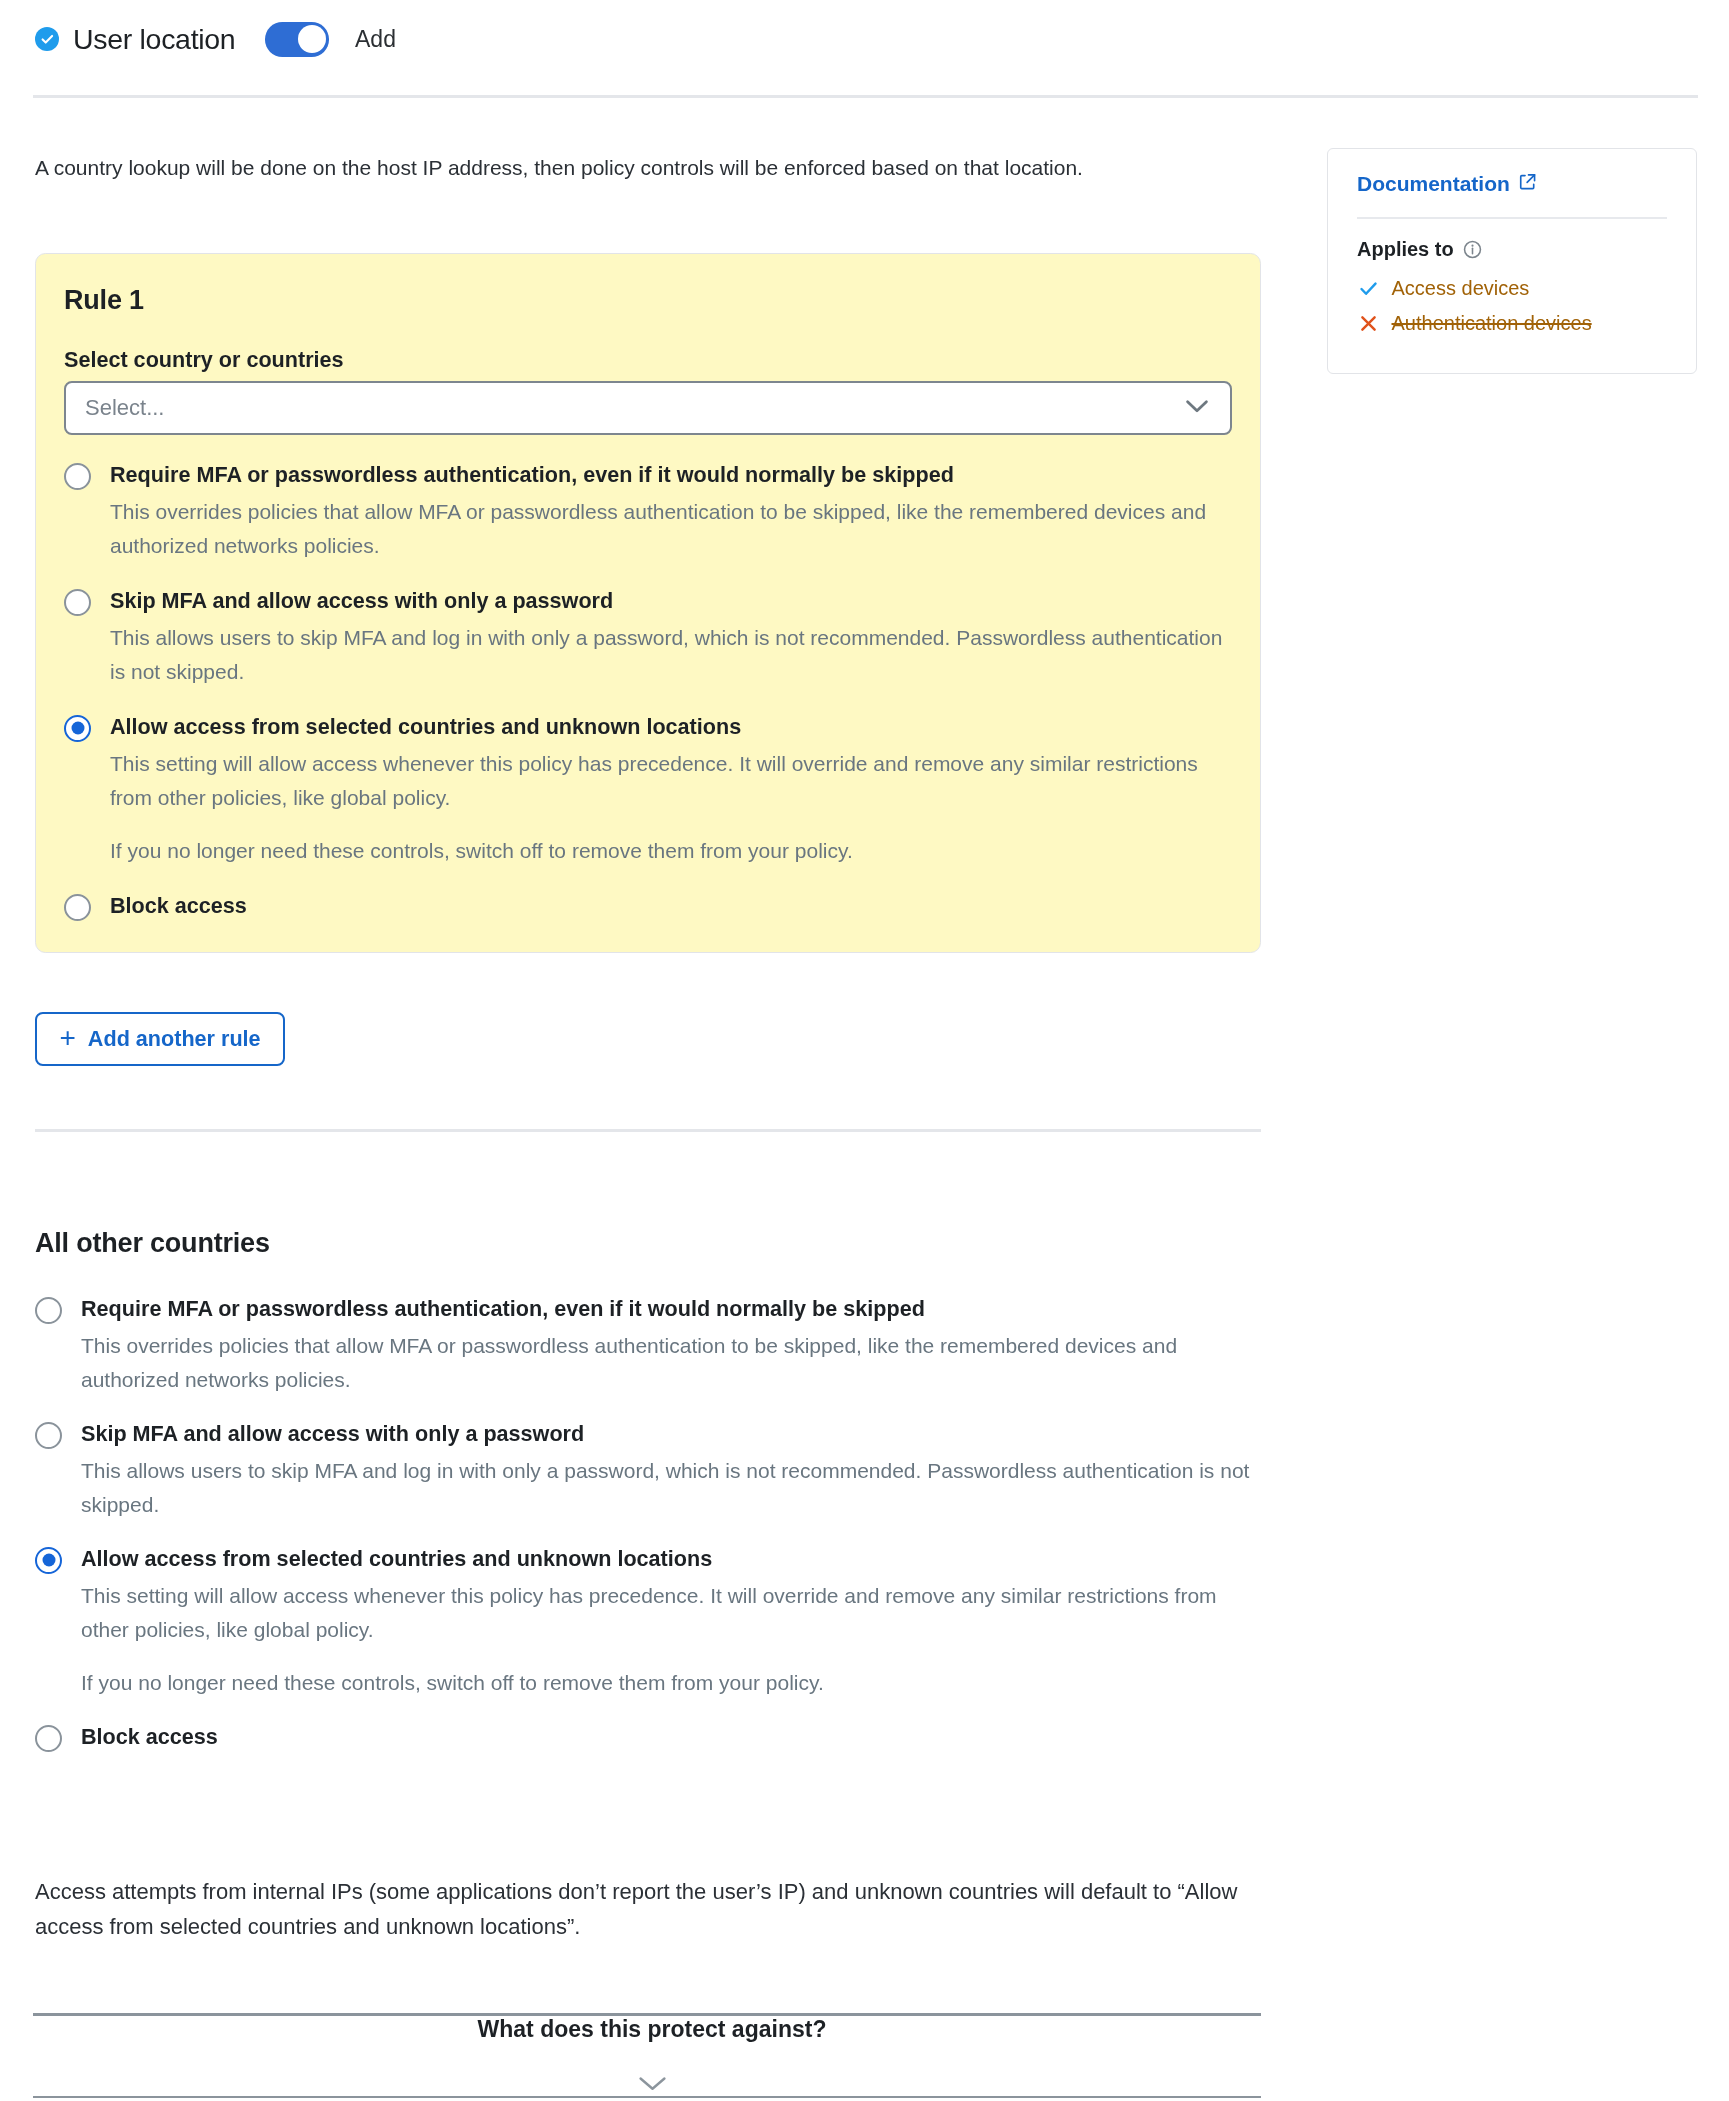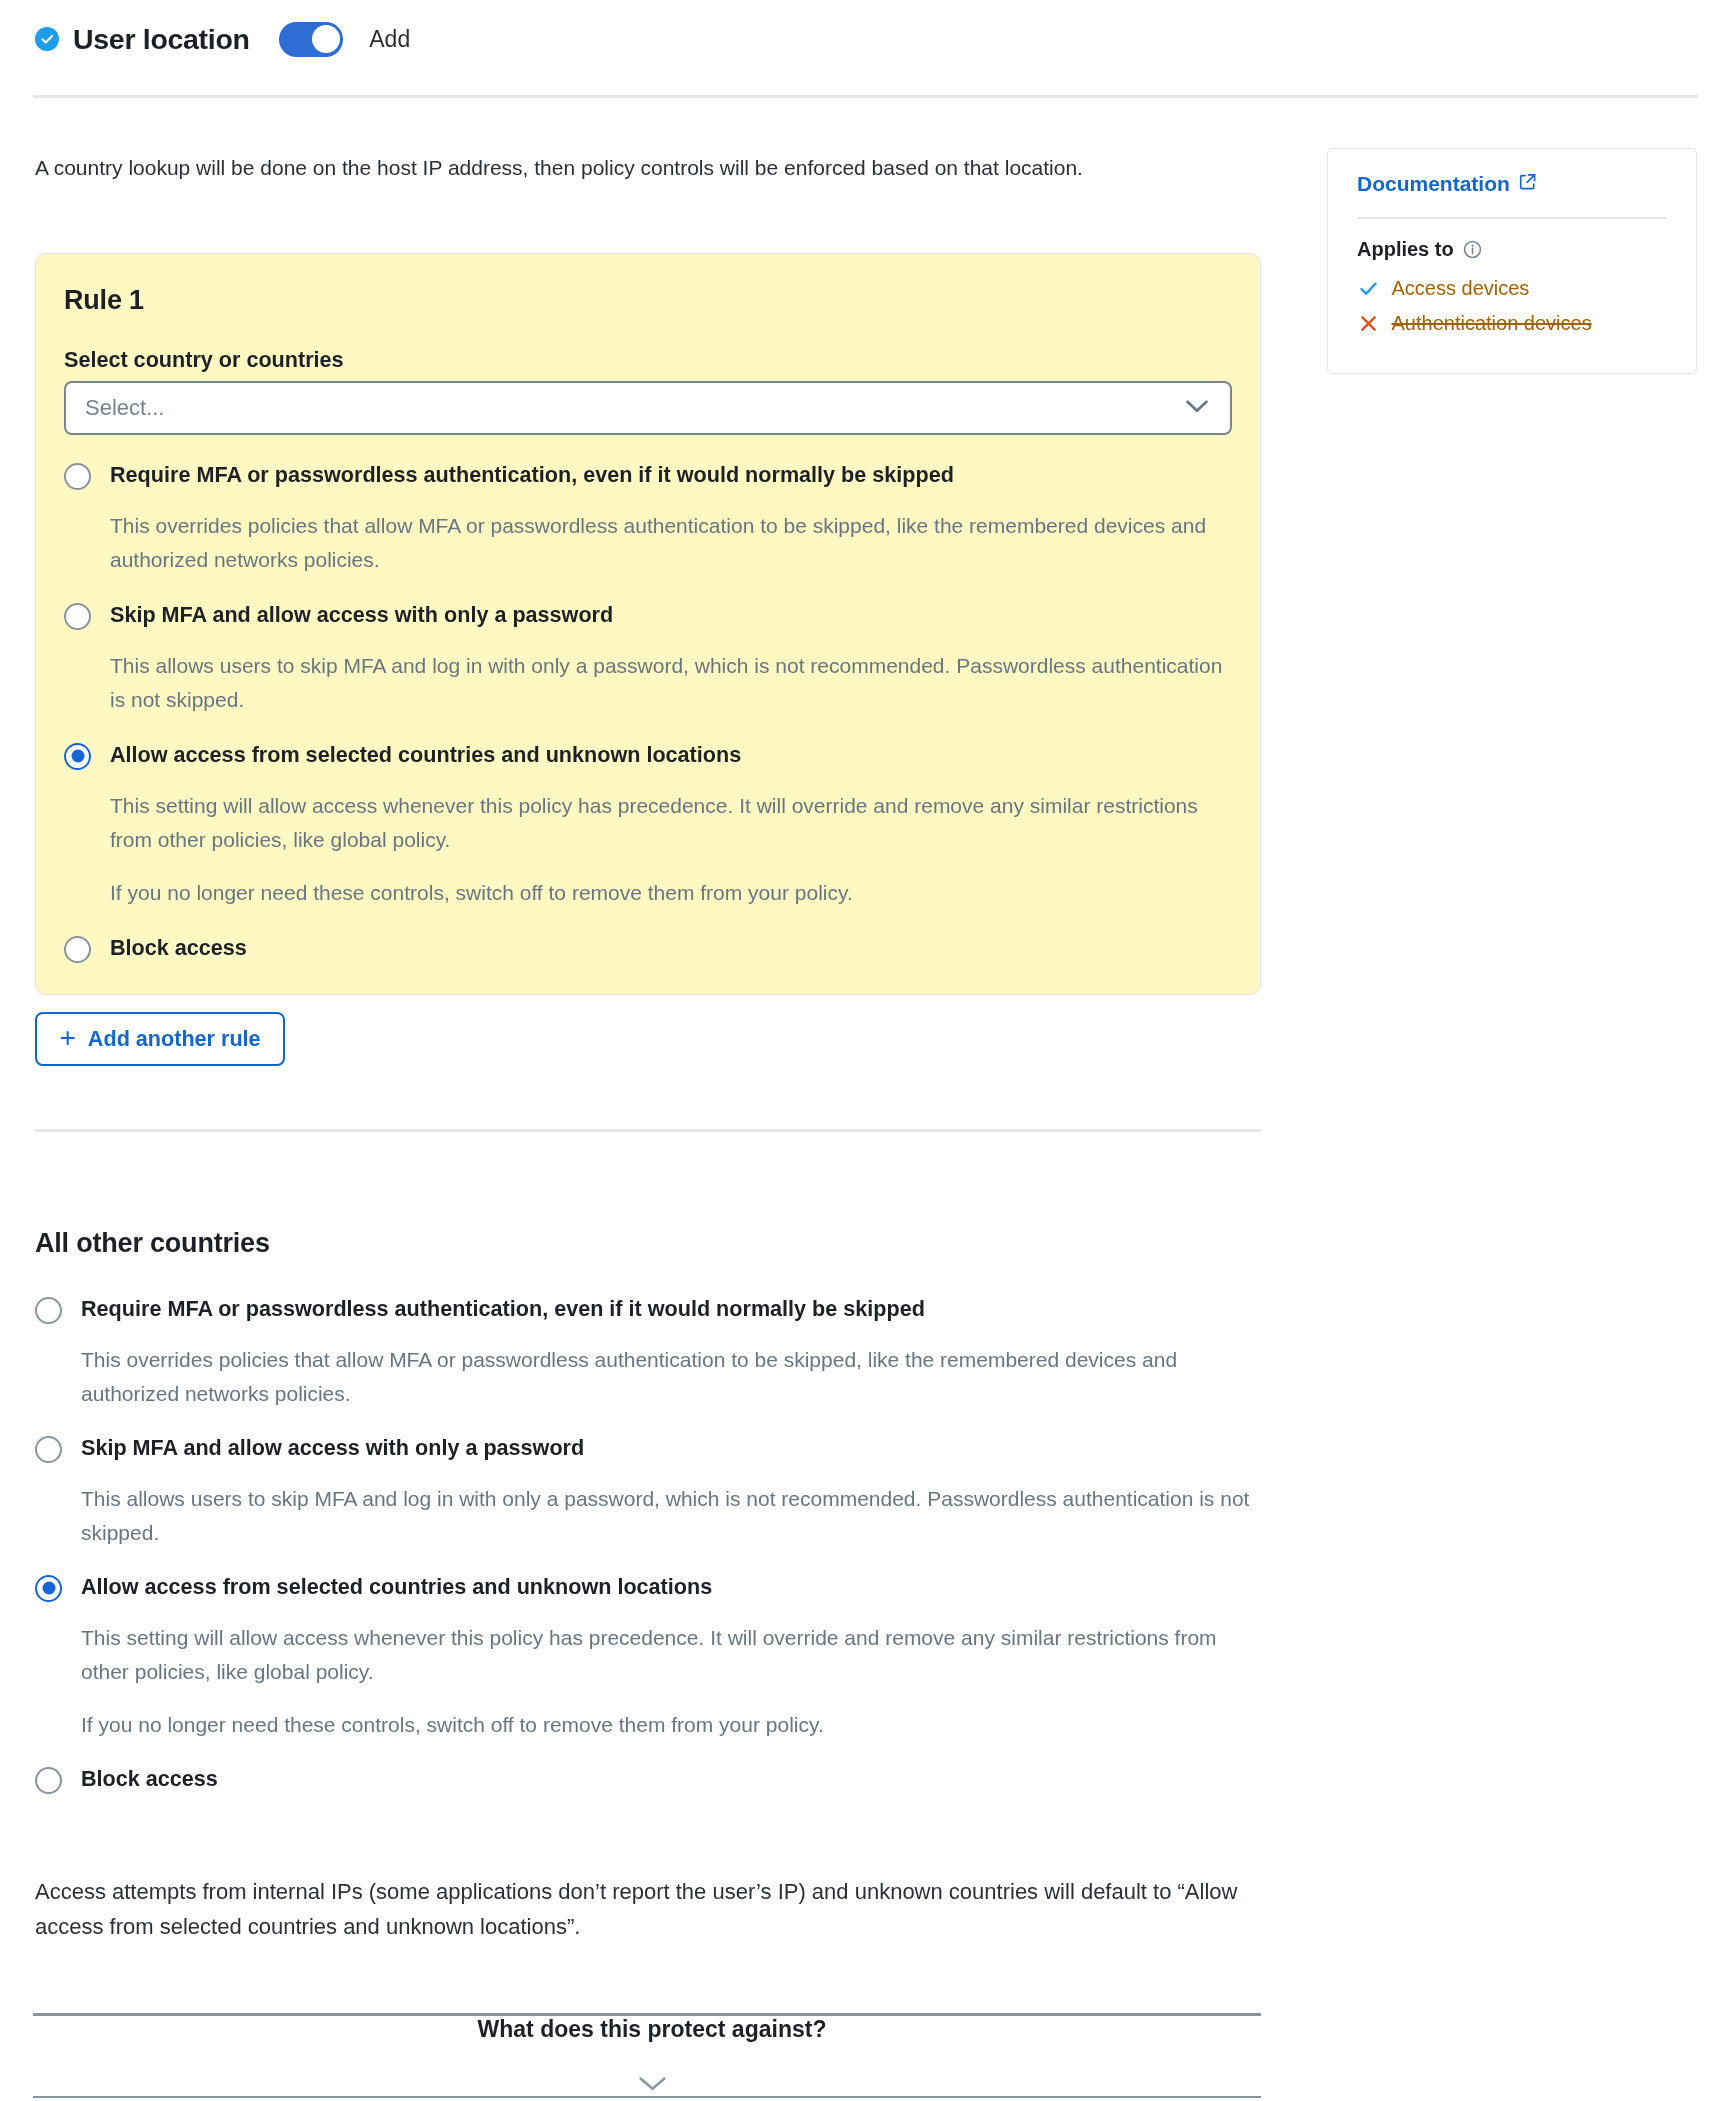--- a/index.html
+++ b/index.html
@@ -29,21 +29,21 @@
   .check-badge {
     width: 24px; height: 24px;
     border-radius: 50%;
     background: #1F9CEC;
     display: flex; align-items: center; justify-content: center;
     flex: 0 0 auto;
   }
   .check-badge svg { display: block; }
   .header-title {
     font-size: 28.5px;
-    font-weight: bold;
+    font-weight: normal;
     letter-spacing: -0.3px;
     color: #1D2125;
     margin-right: 15.6px;
   }
   .toggle {
     width: 64px; height: 35px;
     border-radius: 17.3px;
     background: #2E6DD4;
     position: relative;
     flex: 0 0 auto;
@@ -212,21 +212,21 @@
   .opt-title {
     font-size: 21.6px;
     font-weight: bold;
     color: #1D2125;
     line-height: 28px;
   }
   .opt-desc {
     font-size: 21px;
     line-height: 34px;
     color: #697680;
-    margin-top: 20px;
+    margin-top: 6px;
   }
   .opt-desc.second { margin-top: 19px; }
 
   
   .add-rule-btn {
     position: absolute;
     left: 35px; top: 898px;
     display: inline-flex;
     align-items: center;
     gap: 12px;

